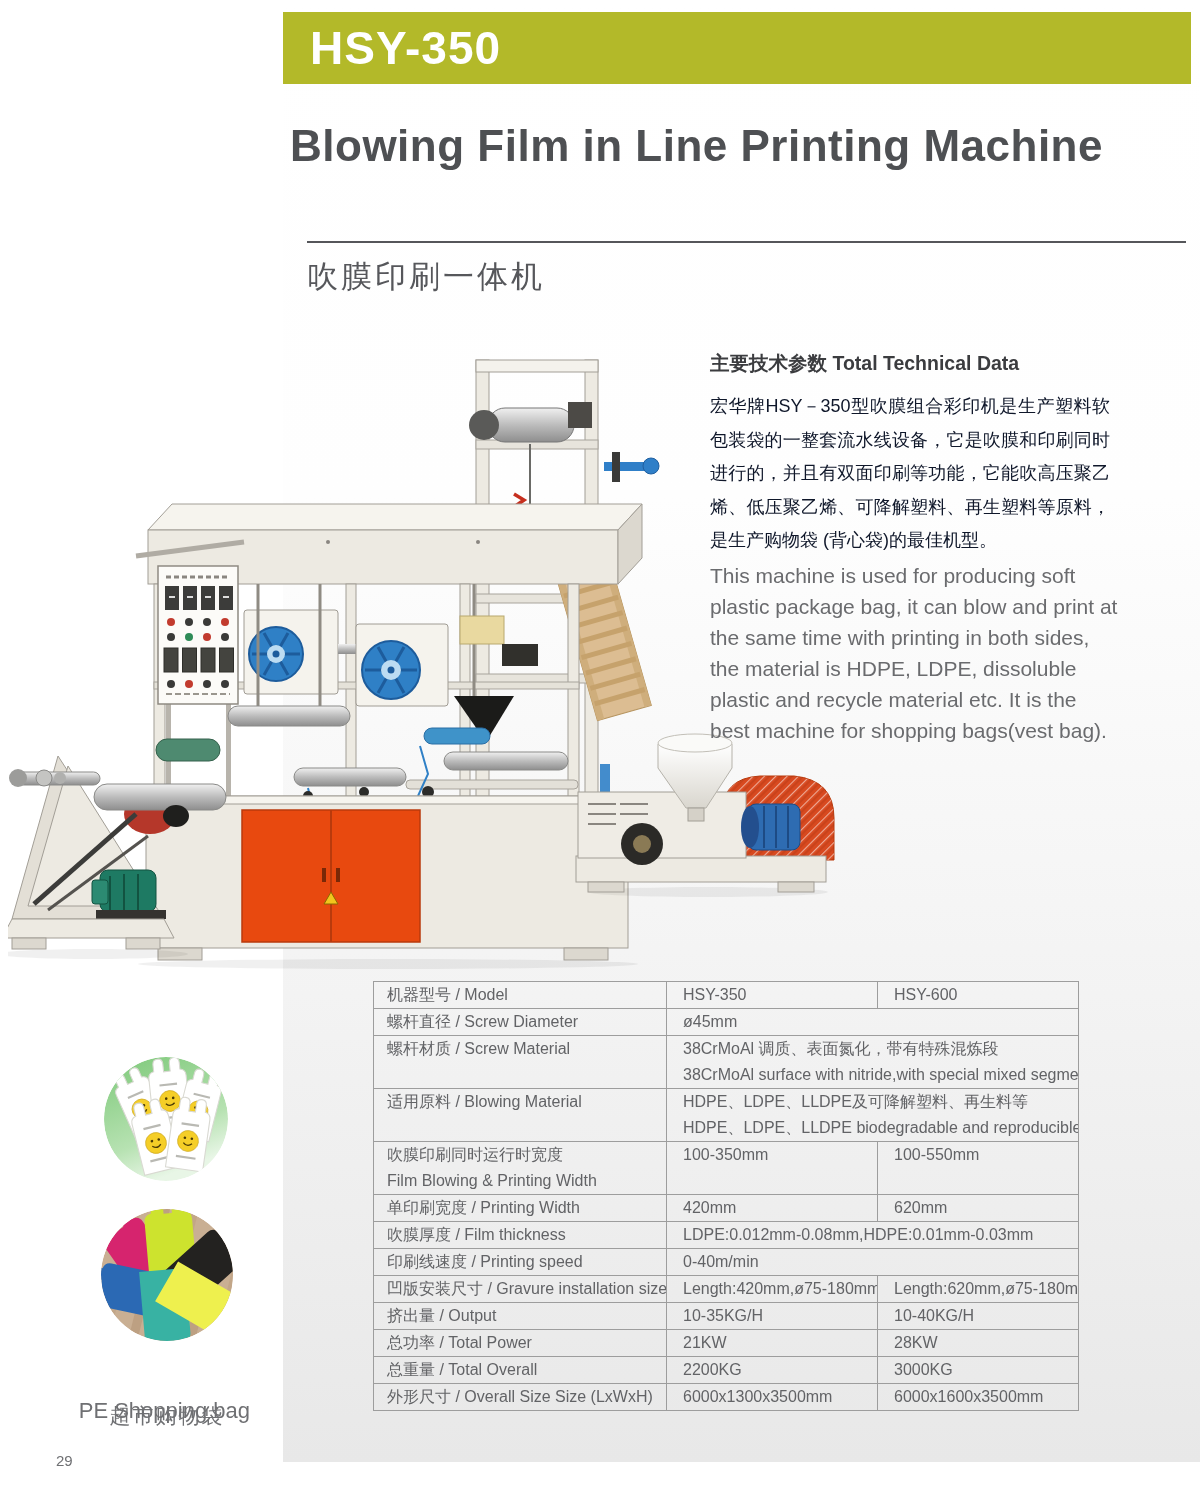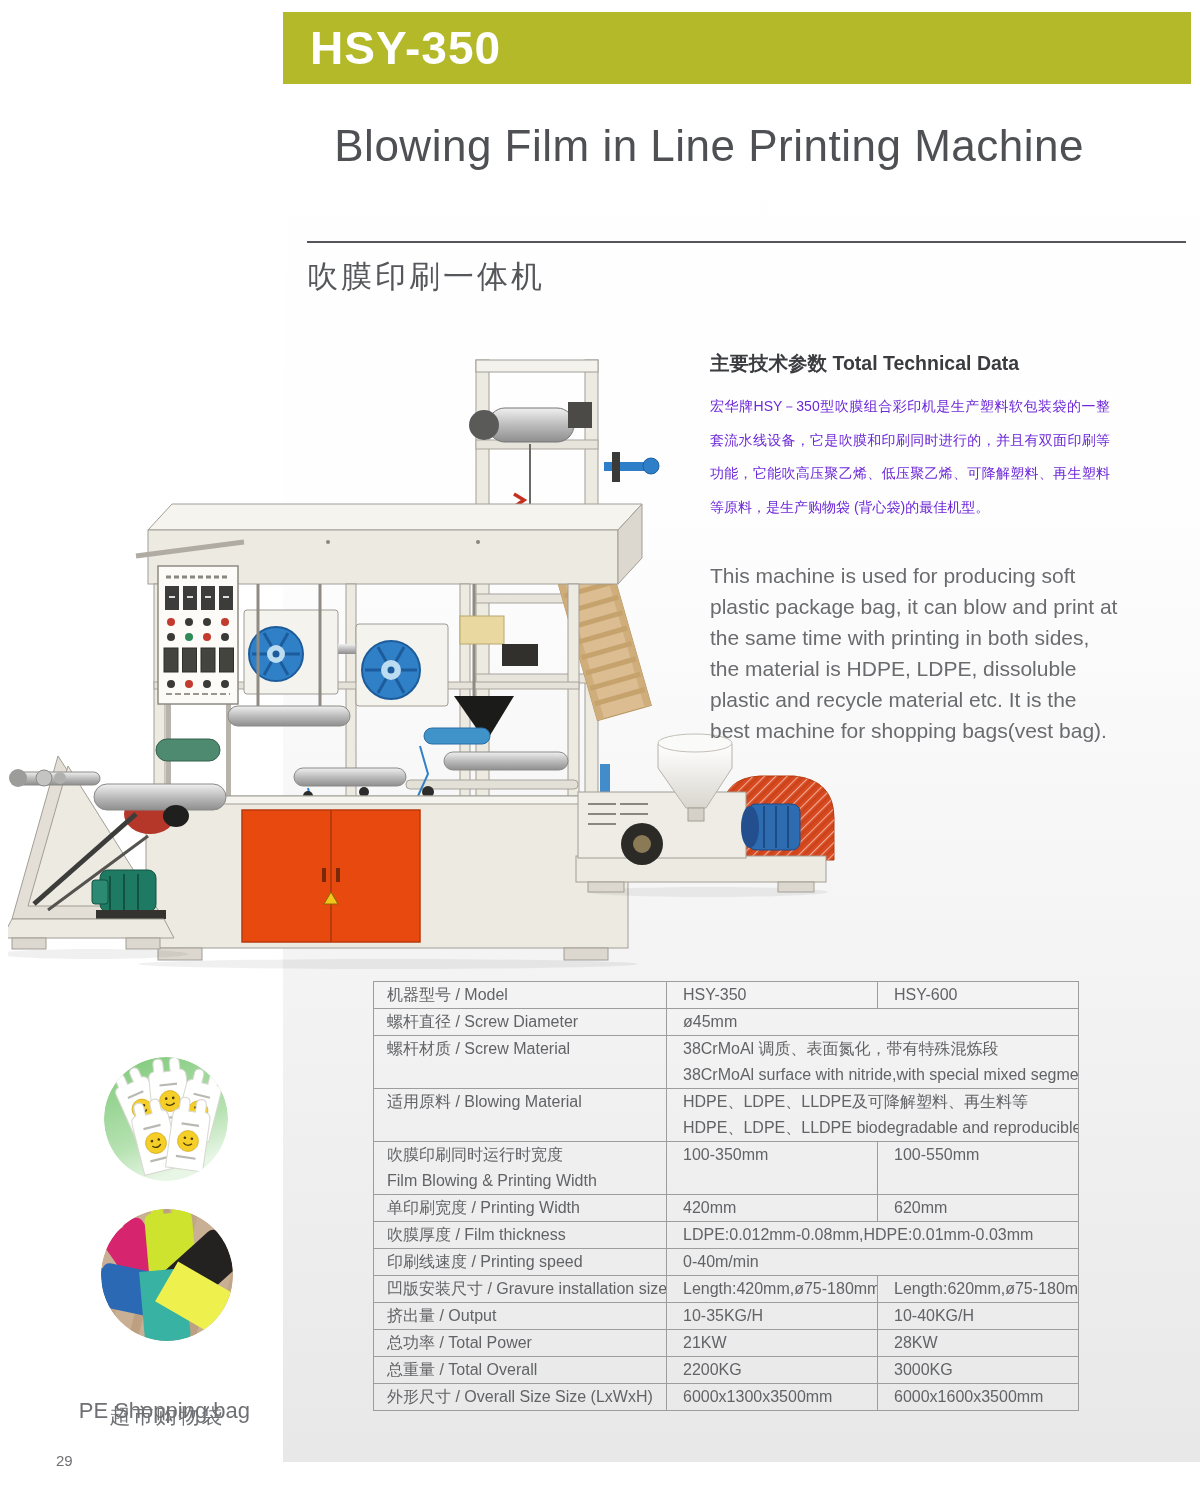--- a/index.html
+++ b/index.html
@@ -13,27 +13,27 @@
     background:linear-gradient(180deg,#ffffff 0%,#fefefe 34%,#f3f3f3 68%,#e8e8e8 100%);
   }
   .band{
     left:283px;top:12px;width:908px;height:72px;background:#b3b929;
     display:flex;align-items:center;padding-left:27px;box-sizing:border-box;
   }
   .band .model{
     color:#ffffff;font-size:46px;font-weight:bold;letter-spacing:1px;
   }
   .title{
-    left:324px;top:121px;width:760px;color:#4e5053;font-size:44px;
-    font-weight:400;letter-spacing:0.5px;white-space:nowrap;text-align:right;
+    left:290px;top:121px;width:760px;color:#4e5053;font-size:44px;
+    font-weight:700;letter-spacing:0.5px;white-space:nowrap;
   }
   .divider{left:307px;top:241px;width:879px;height:2px;background:#55565a;}
   .subtitle{left:307px;top:256px;color:#56575b;font-size:31px;letter-spacing:3px;}
   .intro-heading{left:710px;top:350px;width:400px;color:#3b3c3f;font-size:19.5px;font-weight:bold;}
-  .para-zh{left:710px;top:390px;width:400px;color:#6d28d9;font-size:14px;line-height:33.5px;text-align:justify;}
+  .para-zh{left:710px;top:390px;width:400px;color:#0f172a;font-size:18px;line-height:33.5px;text-align:justify;}
   .para-en{left:710px;top:560px;width:408px;color:#6a6b6e;font-size:21px;line-height:31px;}
   table.spec{
     position:absolute;left:373px;top:981px;width:705px;border-collapse:collapse;table-layout:fixed;border-radius:27px;
   }
   table.spec td{
     border:1px solid #9d9d9d;color:#626366;font-size:16px;vertical-align:top;padding:0;
     overflow:hidden;
   }
   table.spec td div{line-height:26px;white-space:nowrap;}
   table.spec td.lbl div{padding-left:13px;}

